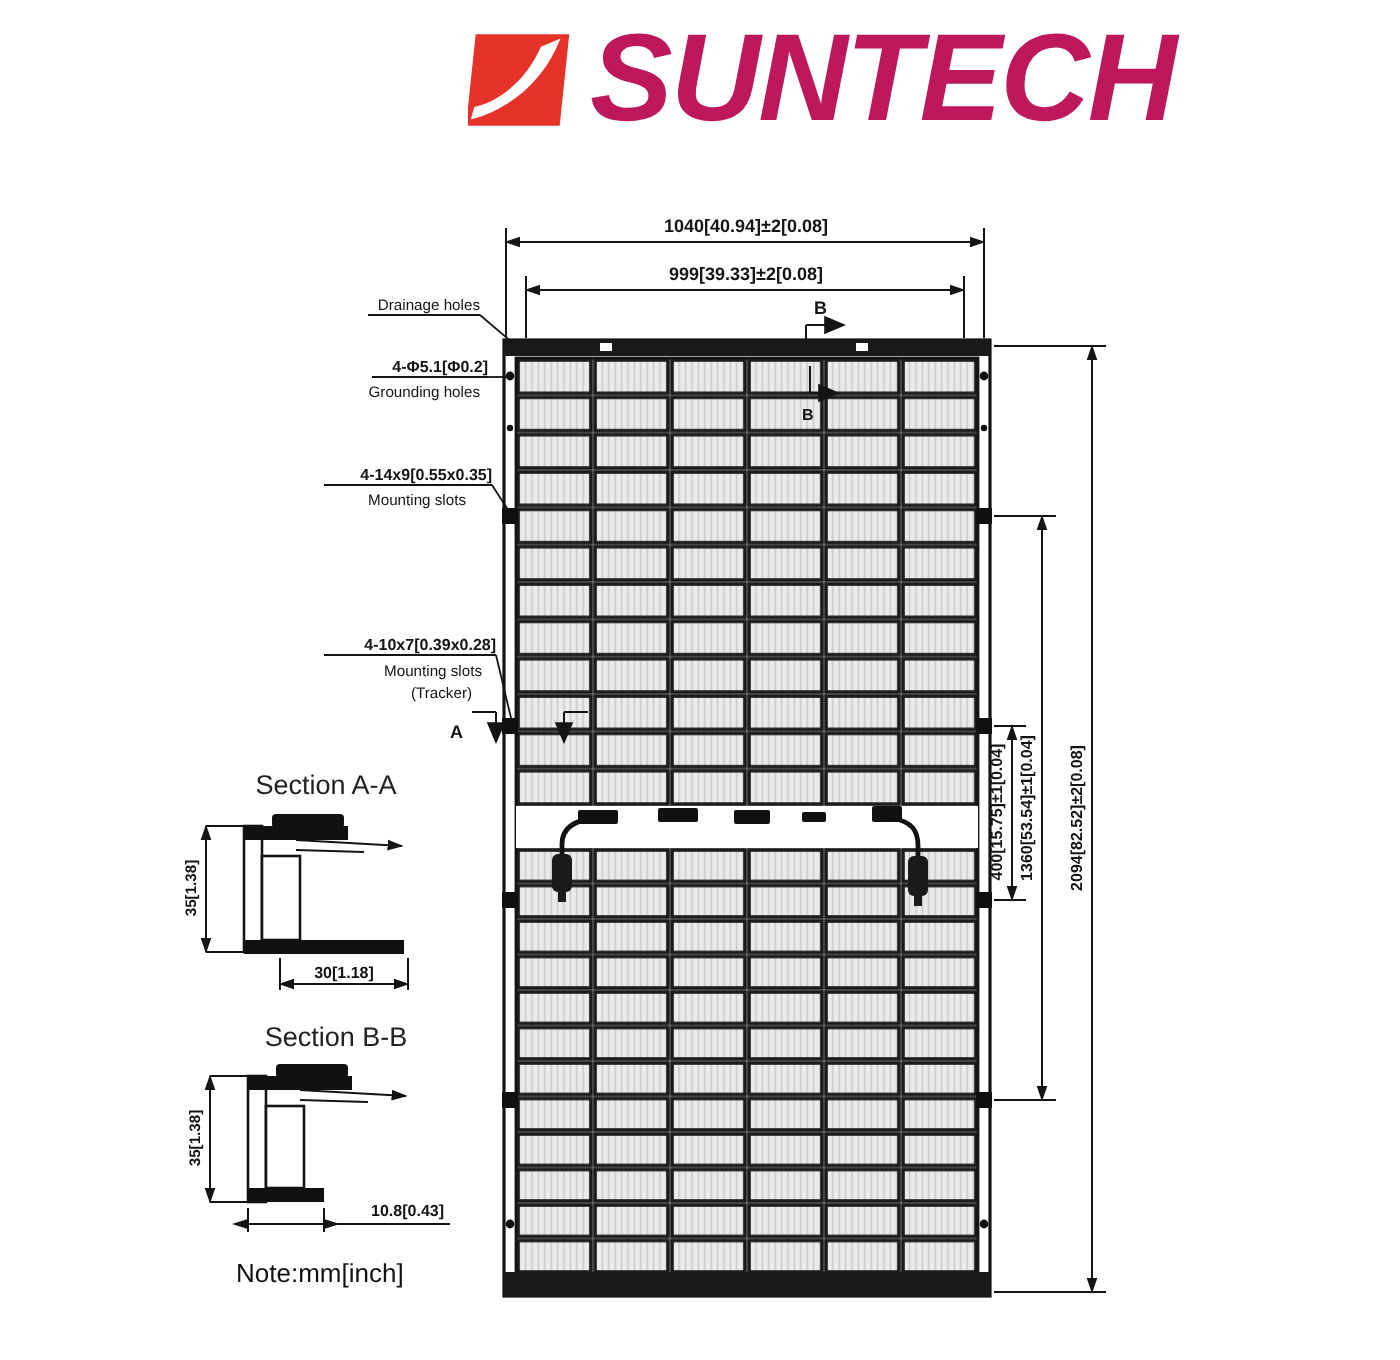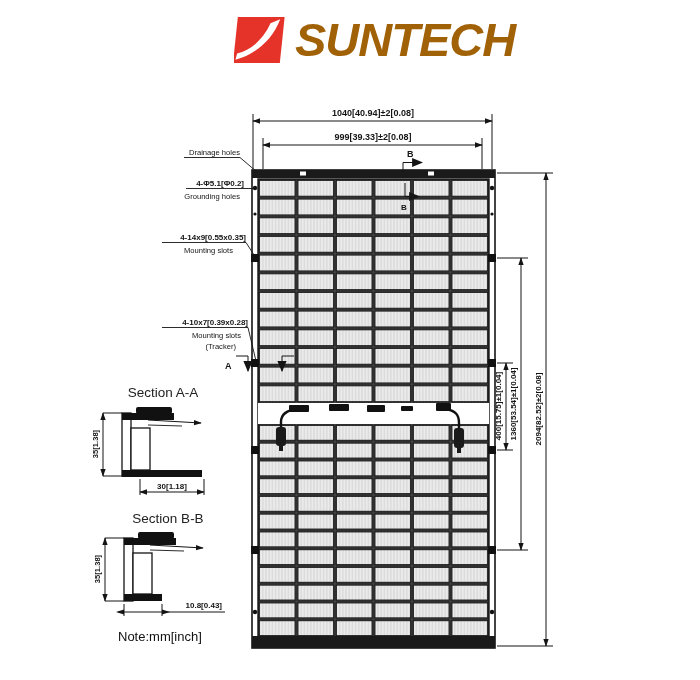--- a/index.html
+++ b/index.html
@@ -1,21 +1,21 @@
 <!DOCTYPE html>
 <html><head>
 <meta charset="utf-8">
 <style>
   html,body{margin:0;padding:0;background:#ffffff;}
   .canvas{position:relative;width:700px;height:680px;background:#ffffff;overflow:hidden;
           font-family:"Liberation Sans",sans-serif;}
   .logo{position:absolute;top:14px;left:234px;display:flex;align-items:center;gap:9px;}
   .logo-mark{width:52px;height:52px;display:block;}
   .logo-text{font-family:"Liberation Sans",sans-serif;font-weight:bold;font-style:italic;
-             font-size:47px;letter-spacing:-1px;color:#a16207;line-height:52px;}
+             font-size:62px;letter-spacing:-1px;color:#be185d;line-height:52px;}
   svg.drawing{position:absolute;left:0;top:0;width:700px;height:680px;}
   svg text{font-family:"Liberation Sans",sans-serif;fill:#141414;}
   .dimtxt{font-size:9px;font-weight:bold;}
   .dimtxt-s{font-size:8px;font-weight:bold;}
   .lbl{font-size:7.6px;}
   .sect-title{font-size:13.5px;fill:#222;}
   .note{font-size:13px;fill:#111;}
   .mk{font-size:9px;font-weight:bold;}
   .thin{stroke:#141414;stroke-width:1;fill:none;}
   .lead{stroke:#141414;stroke-width:0.9;fill:none;}

